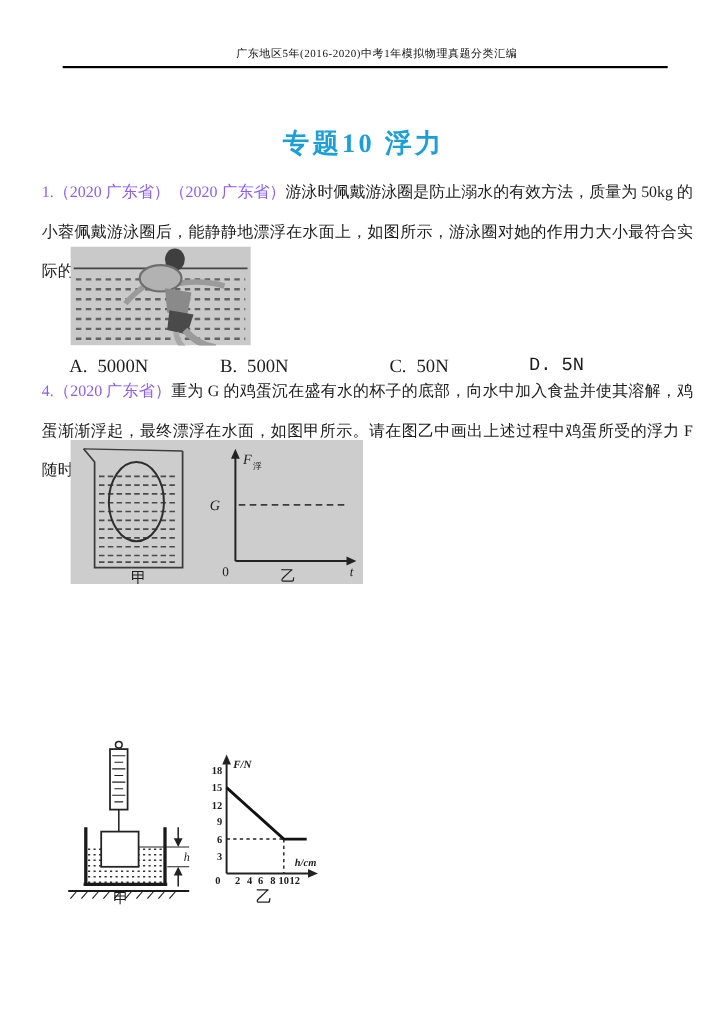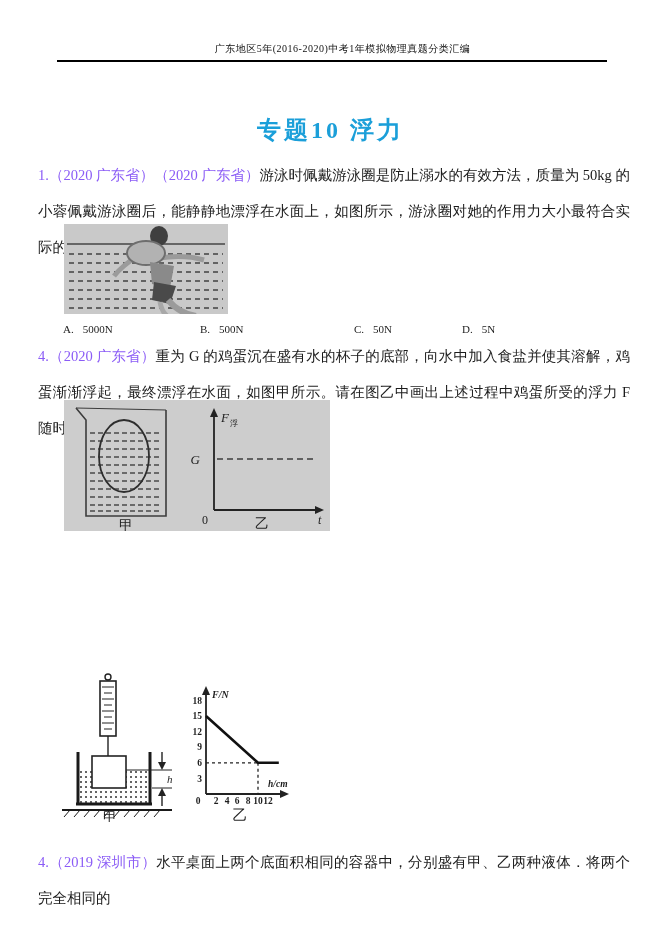--- a/index.html
+++ b/index.html
@@ -23,24 +23,24 @@
   #q2-text { top:338px; }
   #q3-text { top:557px; }
   #q4-text { top:844px; }
 
   .figure { position:absolute; }
   #q1-fig { top:224px; left:64px; width:164px; height:90px; }
   #q2-fig { top:400px; left:64px; width:266px; height:131px; }
   #q3-fig { top:672px; left:58px; width:232px; height:150px; }
   .figure svg { display:block; width:100%; height:100%; }
 
-  #q1-options { position:absolute; top:323px; left:0; width:600px; height:22px; font-size:11px; }
+  #q1-options { position:absolute; top:323px; left:0; width:600px; height:22px; font-size:17px; }
   .opt { position:absolute; top:0; white-space:nowrap; }
   .opt .key { margin-right:9px; }
-  #opt-a { left:63px; } #opt-b { left:200px; } #opt-c { left:354px; } #opt-d { left:462px; }
+  #opt-a { left:63px; } #opt-b { left:200px; } #opt-c { left:354px; } #opt-d { left:481px;font-family:Liberation Mono, monospace; }
 
   svg text { font-family:"Liberation Serif","DejaVu Serif",serif; fill:#1d1d1d; }
   .svg-cjk { font-size:14px; }
   .ital { font-style:italic; }
 </style>
 </head>
 <body>
 
 <div class="page">
 
@@ -214,15 +214,14 @@
         </g>
         <text x="140" y="132" font-size="9.5" font-weight="bold" text-anchor="middle">0</text>
         <line stroke="#222" stroke-width="1.3" stroke-dasharray="3 3" x1="148" y1="90.8" x2="200" y2="90.8"></line>
         <line stroke="#222" stroke-width="1.3" stroke-dasharray="3 3" x1="200" y1="90.8" x2="200" y2="122"></line>
         <polyline fill="none" stroke="#111" stroke-width="2.6" points="148,44 200,90.8 220.8,90.8"></polyline>
         <text x="182" y="148" text-anchor="middle" font-size="15">乙</text>
       </g>
     </svg>
   </div>
 
-  <p class="qtext" id="q4-text"><span class="red">4.（2019 深圳市）</span><span>水平桌面上两个底面积相同的容器中，分别盛有甲、乙两种液体．将两个完全相同的</span></p>
 
 </div>
 
 </body></html>

